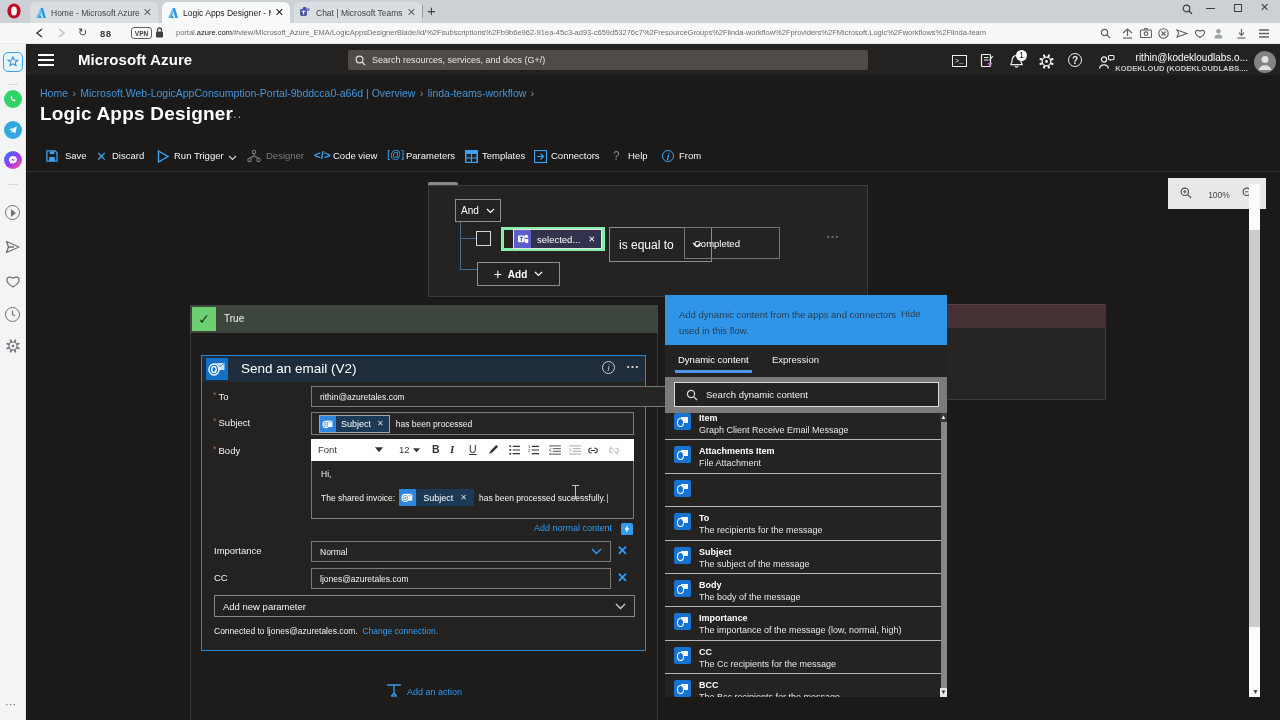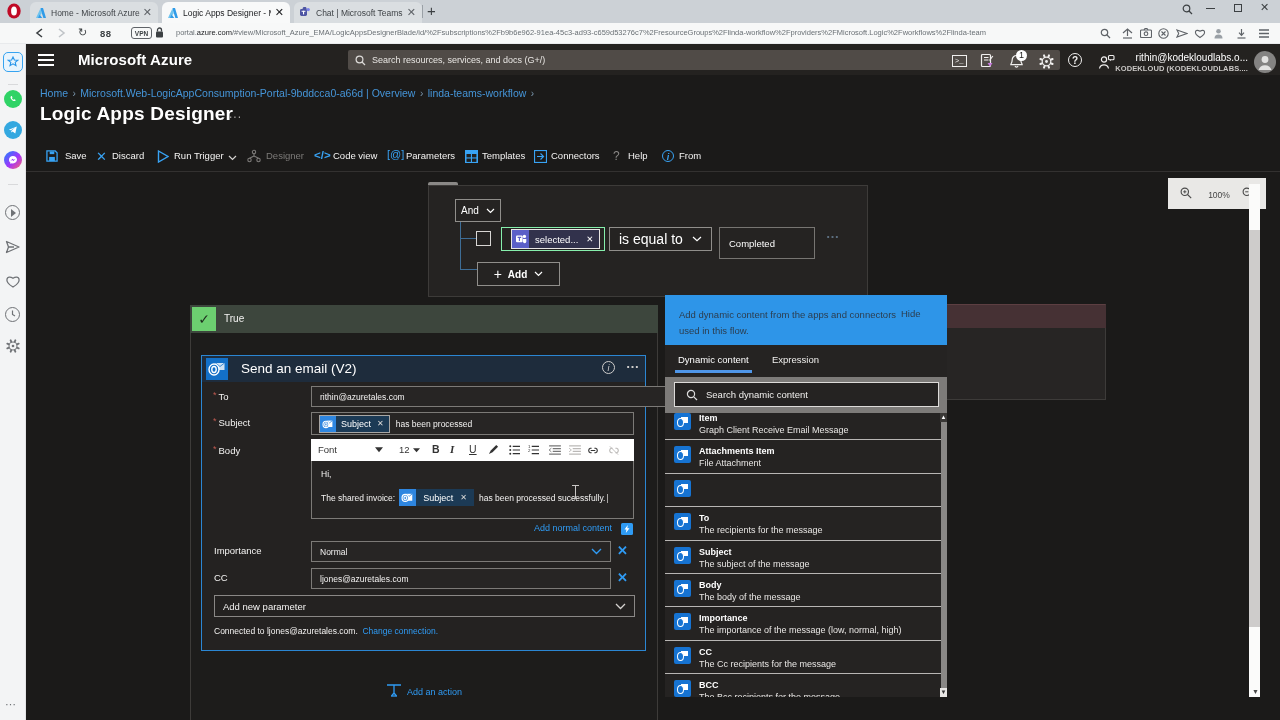--- a/index.html
+++ b/index.html
@@ -9,21 +9,21 @@
 
 #tabstrip{left:0;top:0;width:1280px;height:23px;background:#ccd1d6}
 #urlrow{left:0;top:23px;width:1280px;height:21px;background:#f7f8f8;border-bottom:1px solid #e8eaec}
 .tab{top:2px;height:21px;border-radius:6px 6px 0 0;font-size:8.5px;color:#3f4347;display:flex;align-items:center;padding:0 6px}
 .tab.active{background:#f8f9f9;color:#202124}
 .tabx{color:#5f6368;font-size:11px;margin-left:auto}
 
 #sidebar{left:0;top:44px;width:26px;height:676px;background:#f3f4f5;border-right:1px solid #e3e4e6}
 
 #azbar{left:26px;top:44px;width:1254px;height:31px;background:#242220}
-#azsearch{left:348px;top:50px;width:712px;height:20px;background:#504b47;border-radius:2px;color:#e8e6e3;font-size:9px;line-height:20px;padding-left:24px}
+#azsearch{left:348px;top:50px;width:520px;height:20px;background:#504b47;border-radius:2px;color:#e8e6e3;font-size:9px;line-height:20px;padding-left:24px}
 .crumb{color:#4595d8;font-size:10.5px}
 .crumbsep{color:#7a96ad;font-size:10px}
 #title{left:40px;top:103px;color:#fff;font-size:19px;font-weight:bold;letter-spacing:.2px}
 .tbtxt{color:#f4f3f2;font-size:9.5px}
 .tbdis{color:#7c7a78}
 
 .panel{background:#252322;border:1px solid #3d3b39}
 .gbtn{border:1px solid #908e8b;color:#fff;font-size:10px;display:flex;align-items:center;justify-content:center}
 .fld{background:#272524;border:1px solid #7c7a77;color:#f4f3f2;font-size:8.5px;display:flex;align-items:center;padding:0 8px}
 .lbl{color:#f4f3f2;font-size:9.5px}
@@ -299,44 +299,44 @@
   <div class="abs" style="left:460px;top:269px;width:17px;height:1px;background:#3e6d96"></div>
 
   <div class="abs gbtn" style="left:455px;top:199px;width:46px;height:23px;font-size:10px">And
     <svg style="margin-left:7px" width="9" height="6" viewBox="0 0 9 6">
         <path d="M1 1 L4.5 4.5 L8 1" fill="none" stroke="#fff" stroke-width="1.2"></path>
       </svg>
   </div>
 
   <div class="abs" style="left:476px;top:231px;width:15px;height:15px;border:1.5px solid #d8d6d4;background:#252322"></div>
 
-  <div class="abs" style="left:501px;top:227px;width:104px;height:24px;border:1px solid #86efac;background:#252322;display:flex;align-items:center">
+  <div class="abs" style="left:501px;top:227px;width:104px;height:24px;border:3px solid #86efac;background:#252322;display:flex;align-items:center">
     <div style="display:flex;align-items:stretch;height:20px;border:1px solid #e8e6e4;margin-left:9px">
       <div style="width:17px;background:#5b5fc7;display:flex;align-items:center;justify-content:center;flex:none">
         <svg width="12" height="12" viewBox="0 0 12 12">
             <rect x="1" y="2.6" width="6.6" height="6.6" rx="1" fill="#fff"></rect>
             <path d="M2.6 4.4 h3.6 M4.4 4.4 v3.6" stroke="#5b5fc7" stroke-width="1.1"></path>
             <circle cx="9.4" cy="3.4" r="1.7" fill="#fff"></circle>
             <path d="M8 6 h3.3 v2.6 a1.6 1.6 0 0 1 -3.3 0 z" fill="#fff"></path>
           </svg>
       </div>
       <div style="display:flex;align-items:center;background:#32324c;padding:0 6px">
         <span style="color:#fff;font-size:9.5px">selected...</span>
         <span style="color:#fff;font-size:8.5px;margin-left:8px">✕</span>
       </div>
     </div>
   </div>
 
-  <div class="abs gbtn" style="left:609px;top:227px;width:103px;height:24px;justify-content:flex-start;padding:0 9px;font-size:14px">is equal to
+  <div class="abs gbtn" style="left:609px;top:227px;width:103px;height:35px;justify-content:flex-start;padding:0 9px;font-size:12px">is equal to
     <svg style="margin-left:auto" width="10" height="6" viewBox="0 0 10 6">
         <path d="M1 1 L5 4.7 L9 1" fill="none" stroke="#fff" stroke-width="1.2"></path>
       </svg>
   </div>
 
-  <div class="abs gbtn" style="left:719px;top:227px;width:96px;height:24px;justify-content:flex-start;padding:15px 9px;border-color:#777572;font-size:9.5px">Completed</div>
+  <div class="abs gbtn" style="left:684px;top:227px;width:96px;height:24px;justify-content:flex-start;padding:15px 9px;border-color:#777572;font-size:9.5px">Completed</div>
   <div class="abs" style="left:826px;top:229px;color:#5c6e80;font-size:13px;font-weight:bold;letter-spacing:1px">⋯</div>
 
   <div class="abs gbtn" style="left:477px;top:262px;width:83px;height:24px;font-size:10px">
       <span style="font-size:14px;font-weight:normal;margin-right:6px">+</span> 
       <b style="font-weight:bold">Add</b>
     <svg style="margin-left:7px" width="9" height="6" viewBox="0 0 9 6">
         <path d="M1 1 L4.5 4.5 L8 1" fill="none" stroke="#fff" stroke-width="1.2"></path>
       </svg>
   </div>
 

